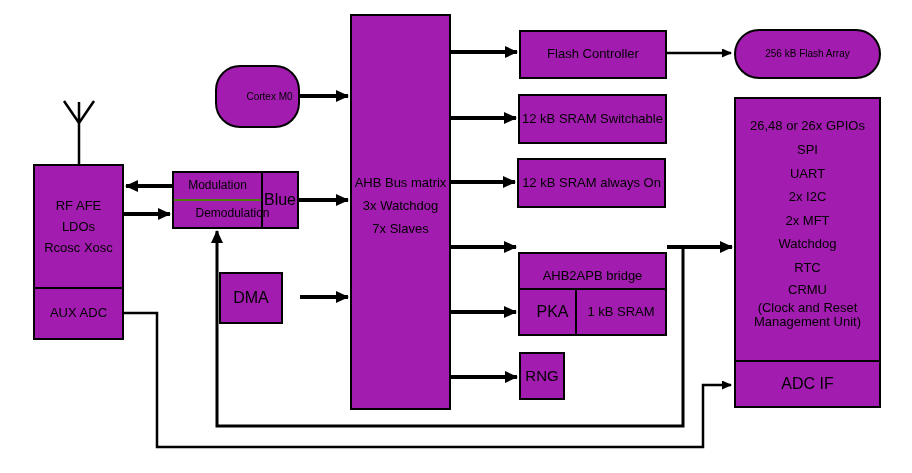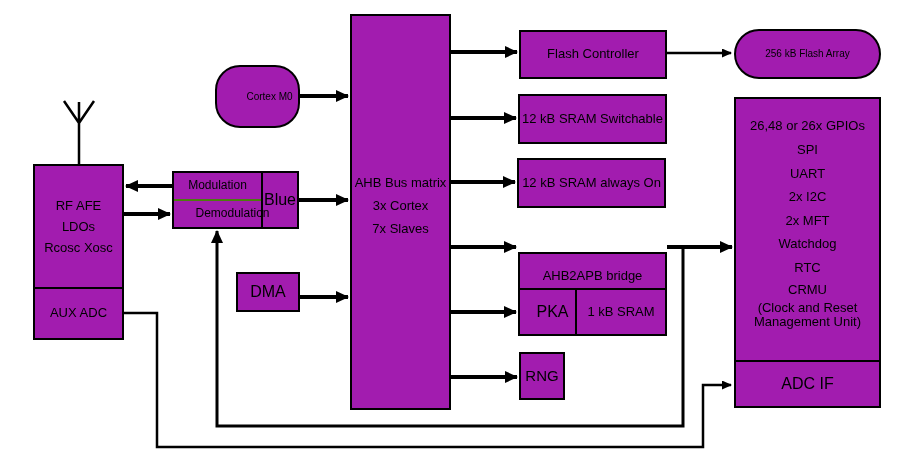--- a/index.html
+++ b/index.html
@@ -110,26 +110,26 @@
     </div>
   </div>
 
   <div class="box fs14" style="left:215px;top:65px;width:85px;height:63px;padding-left:24px;">
     <span>Cortex M0</span>
   </div>
 
   <div class="box" style="left:350px;top:14px;width:101px;height:396px;">
     <div class="stack ahb-stack" style="transform:translateY(-7px);">
       <div>AHB Bus matrix</div>
-      <div>3x Cortex</div>
+      <div>3x Watchdog</div>
       <div>7x Slaves</div>
     </div>
   </div>
 
-  <div class="box fs16" style="left:236px;top:272px;width:64px;height:40px;">
+  <div class="box fs16" style="left:219px;top:272px;width:64px;height:52px;">
     <span>DMA</span>
   </div>
 
   <div class="box" style="left:519px;top:30px;width:148px;height:49px;">
     <span>Flash Controller</span>
   </div>
 
   <div class="box fs14" style="left:734px;top:29px;width:147px;height:50px;">
     <span>256 kB Flash Array</span>
   </div>

